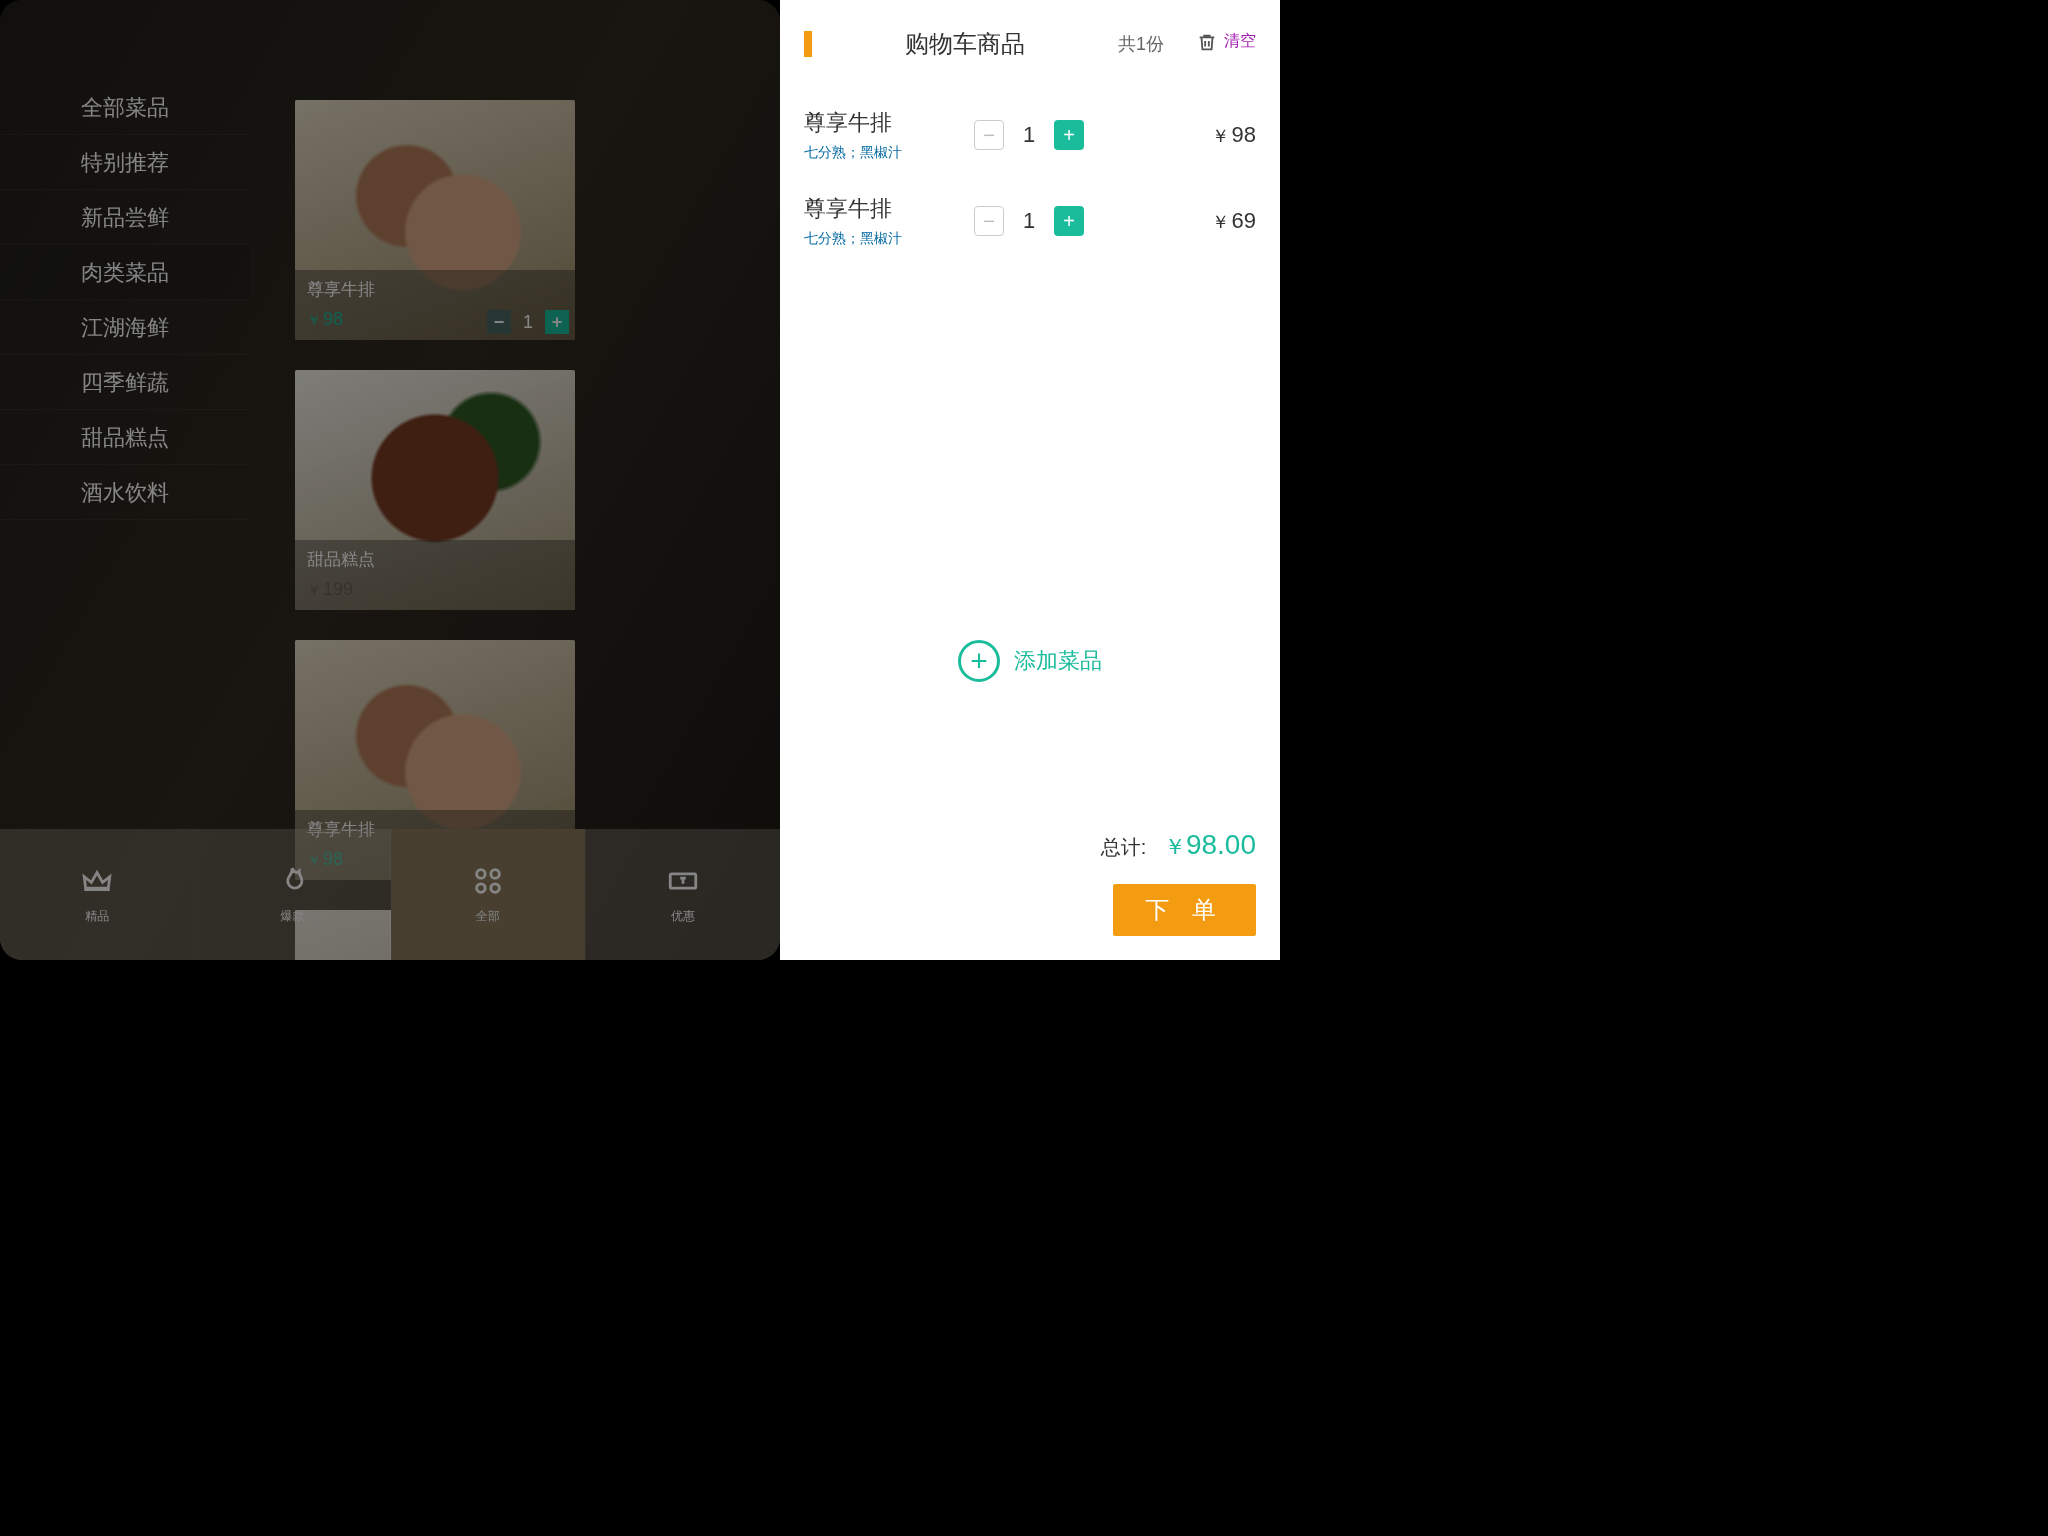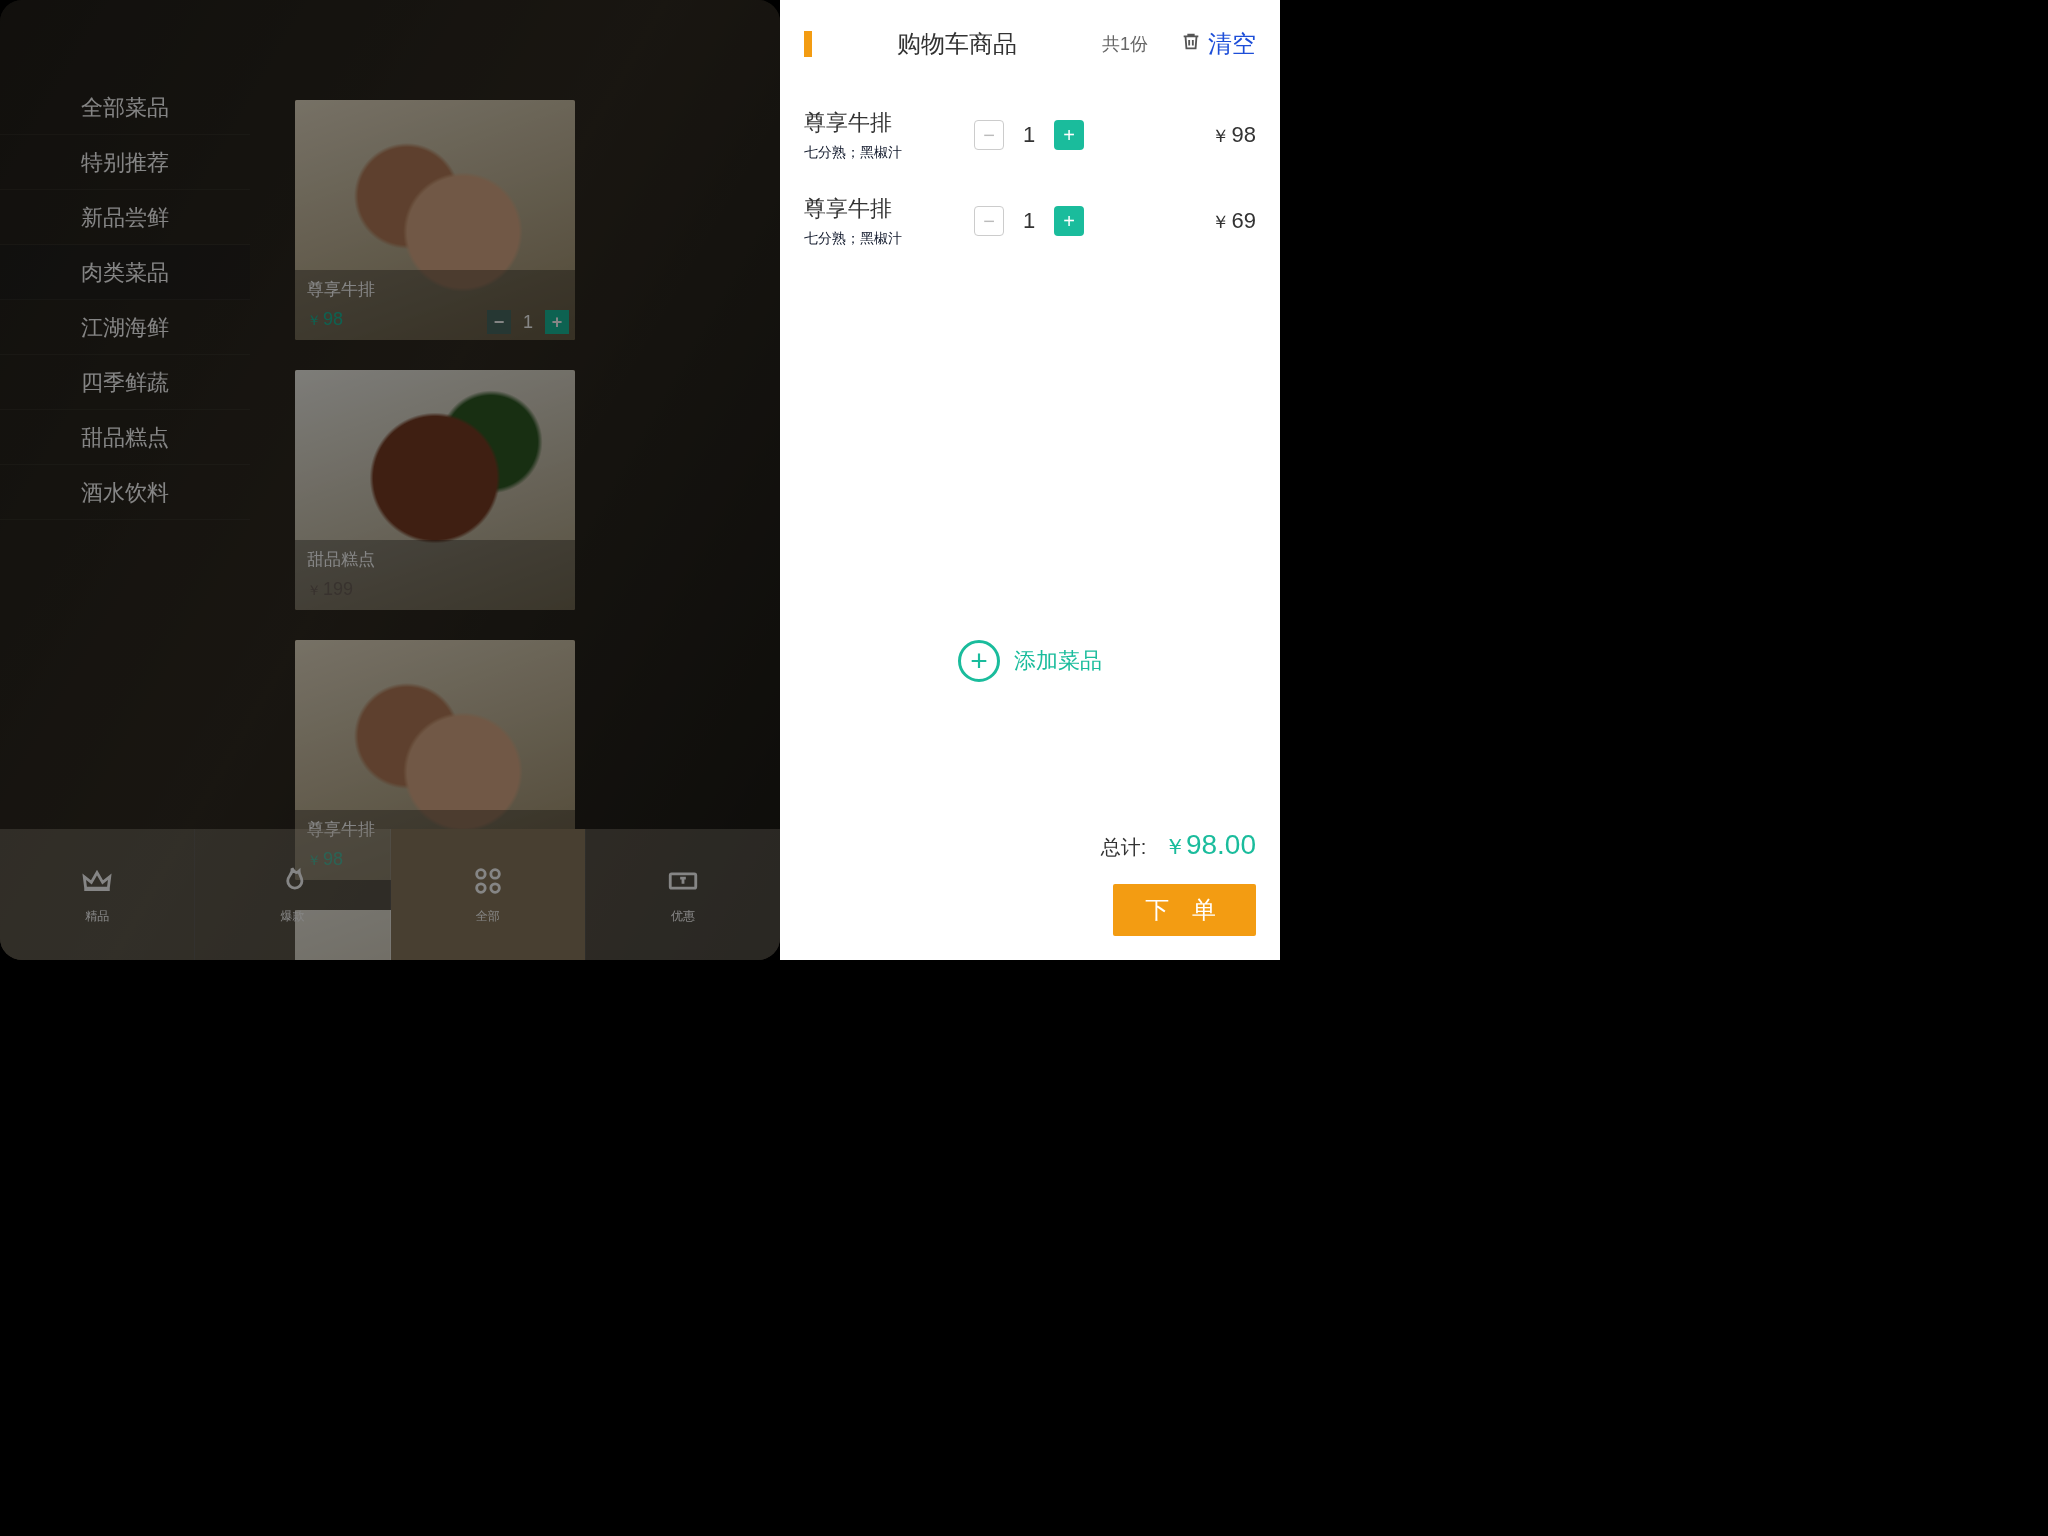--- a/index.html
+++ b/index.html
@@ -99,30 +99,30 @@
   .cart {
     flex:1; height:100%; background:#fff; padding: 28px 24px 0;
     display:flex; flex-direction:column; position:relative;
   }
   .cart-head {
     display:flex; align-items:center; gap:14px;
   }
   .orange-bar { width:8px; height:26px; background:#f39c12; }
   .cart-title { font-size:24px; color:#333; font-weight:500; flex:1;text-align:center; }
   .cart-count { font-size:18px; color:#666; margin-right:18px; }
-  .clear-btn { display:flex; align-items:center; gap:6px; font-size:24px; color:#1d4ed8; }
+  .clear-btn { display:flex; align-items:flex-start; gap:6px; font-size:16px; color:#a21caf; }
   .trash svg { width:22px; height:22px; stroke:#555; fill:none; stroke-width:2; }
 
   .cart-list { margin-top:32px; }
   .ci-row {
     display:flex; align-items:center; padding:16px 0;
   }
   .ci-info { width:170px; }
   .ci-name { font-size:22px; color:#333; margin-bottom:6px; }
-  .ci-opts { font-size:14px; color:#0f172a; }
+  .ci-opts { font-size:14px; color:#0369a1; }
   .ci-qty { display:flex; align-items:center; gap:16px; }
   .ci-btn {
     width:30px; height:30px; border-radius:4px;
     display:flex; align-items:center; justify-content:center;
     font-size:20px; line-height:1;
   }
   .ci-btn.minus { border:1px solid #ccc; color:#bbb; background:#fff; }
   .ci-btn.plus  { background:#1abc9c; color:#fff; }
   .ci-num { font-size:22px; color:#333; width:18px; text-align:center; }
   .ci-price { margin-left:auto; font-size:22px; color:#333; }

